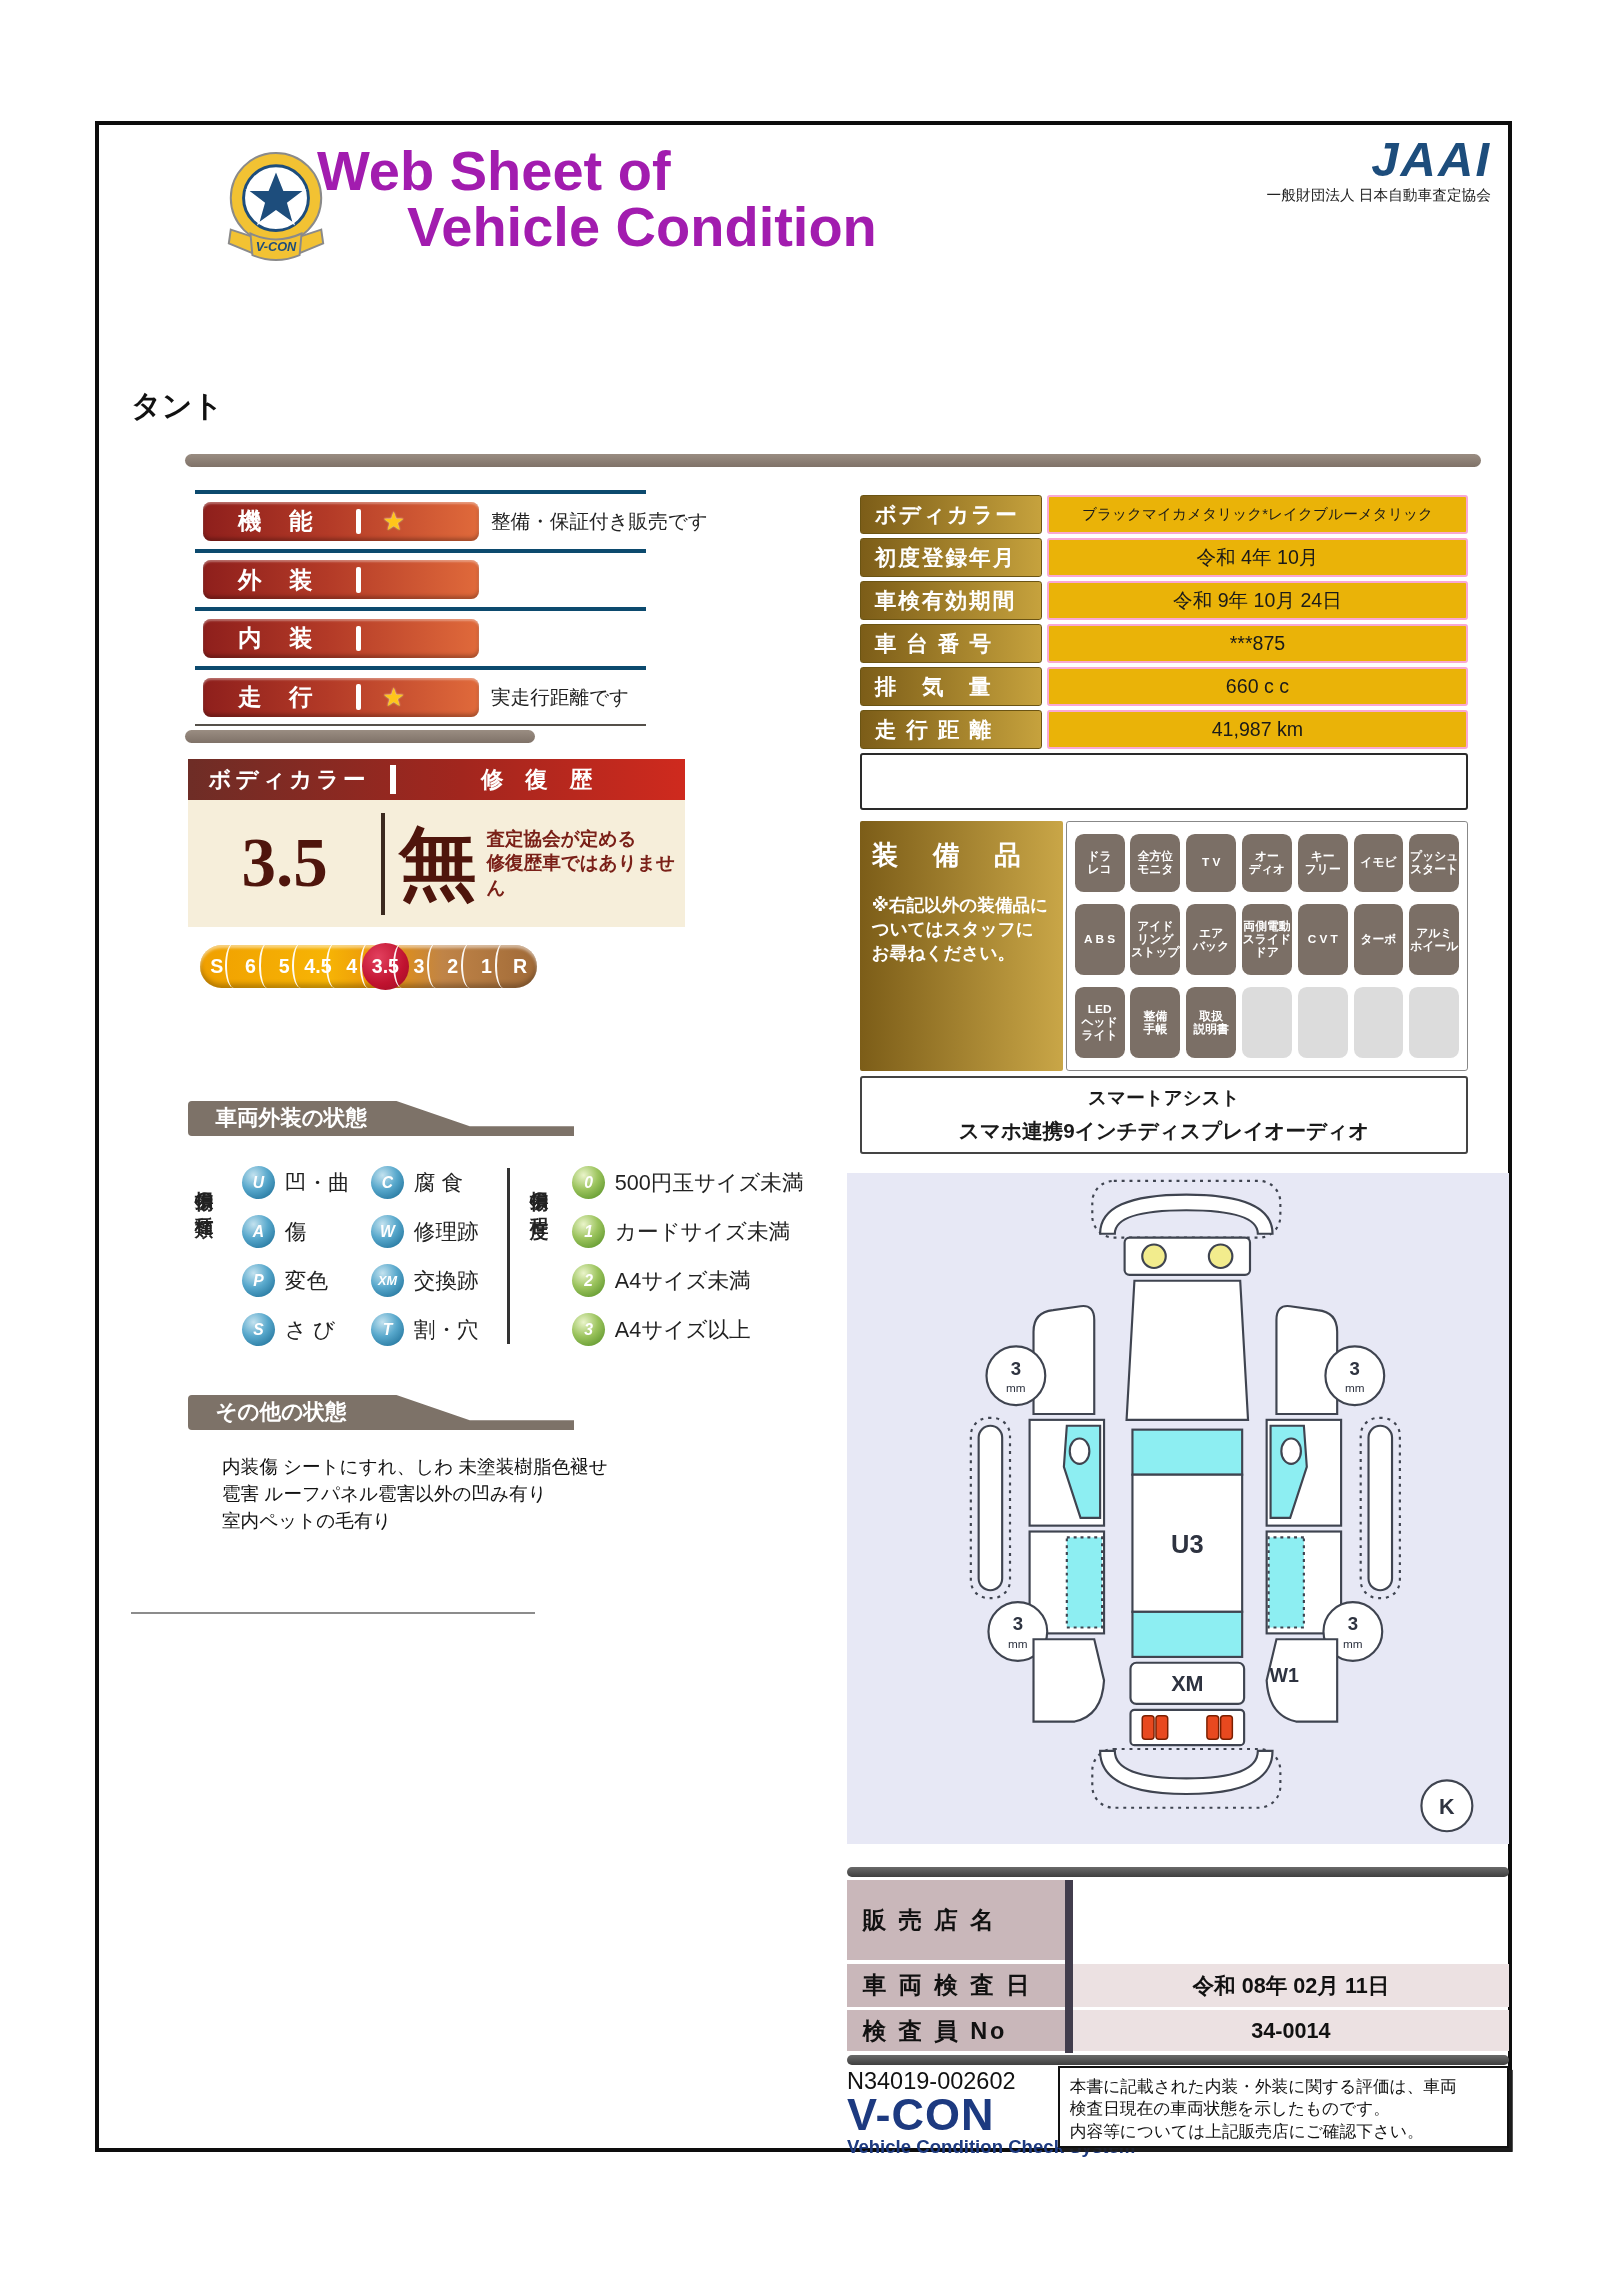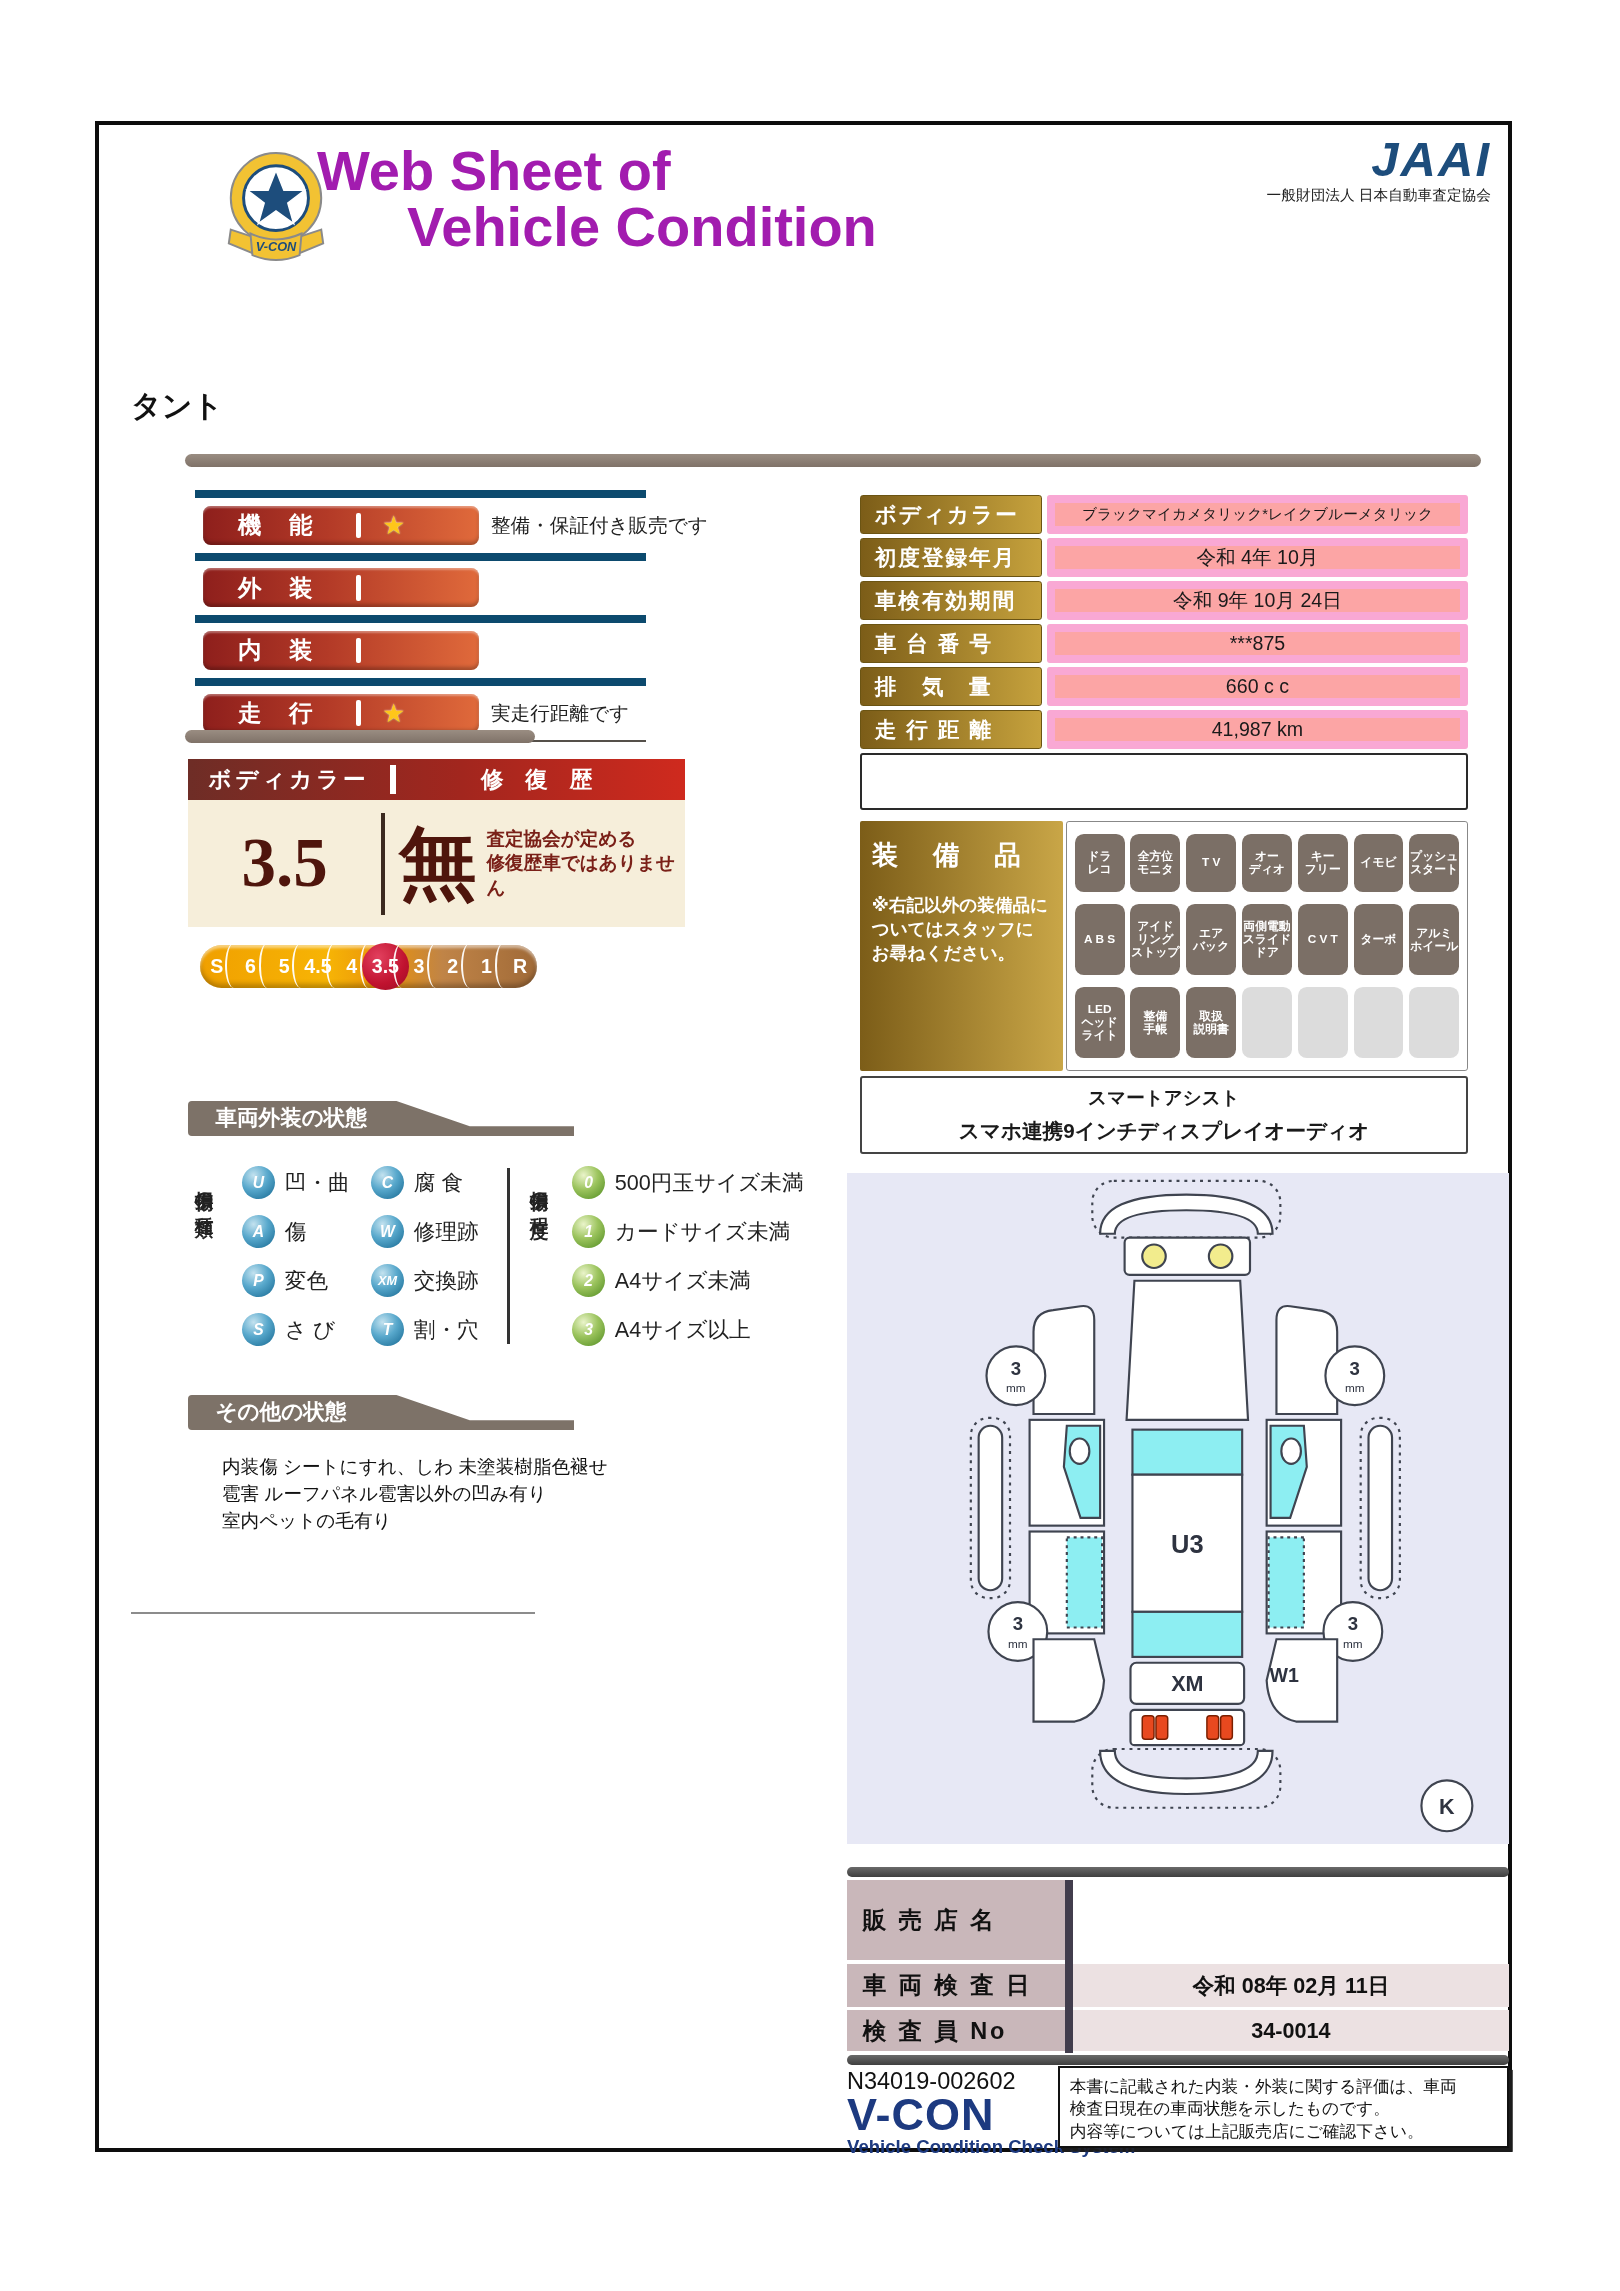--- a/index.html
+++ b/index.html
@@ -19,21 +19,21 @@
   .jaai .org{color:#222;font-size:14.7px;margin-top:2px;}
   
   .badge-logo{left:118px;top:21.6px;width:118px;height:116px;}
   
   .vname{left:32px;top:261px;font-size:30px;font-weight:bold;color:#111;}
   .bar-gray{background:linear-gradient(#9a8d82,#7f7268);border-radius:6.9px;height:12.7px;}
   .bar1{left:86px;top:329px;width:1296px;}
   .bar2{left:86px;top:605px;width:350px;}
   
   .ratings{left:96px;top:365px;width:451px;}
-  .rating-row{position:relative;border-top:8px solid #0c4a6e;padding:7.8px 0 7.8px 7.8px;height:39px;}
+  .rating-row{position:relative;border-top:4px solid #0c4a6e;padding:7.8px 0 7.8px 7.8px;height:39px;}
   .rating-row.last{border-bottom:2px solid #55504a;}
   .rbar{width:276px;height:39px;border-radius:7.8px;display:flex;align-items:center;
         background:linear-gradient(90deg,#8e1f1c,#b33a27 45%,#e06a3b);
         box-shadow:inset 0 2px 2px rgba(255,255,255,.35), inset 0 -2.9px 3.9px rgba(0,0,0,.25);}
   .rbar .lbl{color:#fff;font-weight:bold;font-size:23.5px;width:147px;text-align:center;letter-spacing:2px;}
   .rbar .pipe{width:4.9px;height:25.5px;background:#fff;border-radius:2px;margin:0 21.6px 0 5.9px;}
   .rbar .star{font-size:25.5px;color:#ffc61a;text-shadow:0 0 2px #fff,0 1px 1px #a66a00;}
   .rnote{position:absolute;left:296px;top:50%;transform:translateY(-50%);white-space:nowrap;font-size:19.6px;color:#222;}
   
   .overall{left:89px;top:634px;width:497px;}
@@ -57,21 +57,21 @@
   .scale-item + .scale-item::before{content:'';position:absolute;left:-8.8px;top:-11.8px;width:15.7px;height:45px;
          border-left:2.9px solid rgba(255,255,255,.95);border-radius:50%;}
   .scale-item.sel::after{content:'';position:absolute;left:50%;top:50%;width:47px;height:47px;margin:-23.5px 0 0 -23.5px;
          background:radial-gradient(circle at 35% 30%,#e2405e,#c0122f 60%,#9c0c26);border-radius:50%;z-index:-1;}
   
   .details{left:761px;top:370px;width:608px;}
   .drow{display:flex;margin-bottom:4px;height:39px;}
   .dlbl{width:182px;background:linear-gradient(90deg,#7c5d18,#c6a23d);color:#fff;font-weight:bold;
         font-size:21.6px;display:flex;align-items:center;padding-left:13.7px;letter-spacing:2px;
         border-radius:2.9px;border:1px solid #6b5413;box-sizing:border-box;}
-  .dval{flex:1;margin-left:4.9px;background:#fca5a5;border:8px solid #f9a8d4;border-radius:2.9px;
+  .dval{flex:1;margin-left:4.9px;background:#eab308;border:2px solid #f9a8d4;border-radius:2.9px;
         display:flex;align-items:center;justify-content:center;font-size:19.6px;box-sizing:border-box;}
   .drow:first-child .dval{font-size:14.7px;letter-spacing:0;}
   .dempty{height:53px;border:2px solid #2a2a2a;border-radius:2.9px;background:#fff;margin-top:1px;}
   
   .equip{left:761px;top:696px;width:608px;height:250px;display:flex;}
   .eq-left{width:203px;background:linear-gradient(90deg,#7c5d18,#c9a647);color:#fff;box-sizing:border-box;
            padding:15.7px 11.8px;border-radius:2px;}
   .eq-left .t{font-size:26.5px;font-weight:bold;letter-spacing:13.7px;margin-bottom:21.6px;}
   .eq-left .n{font-size:17.6px;font-weight:bold;line-height:1.35;white-space:pre-line;}
   .eq-right{flex:1;margin-left:2.9px;background:#fff;border:1px solid #888;border-radius:2.9px;

